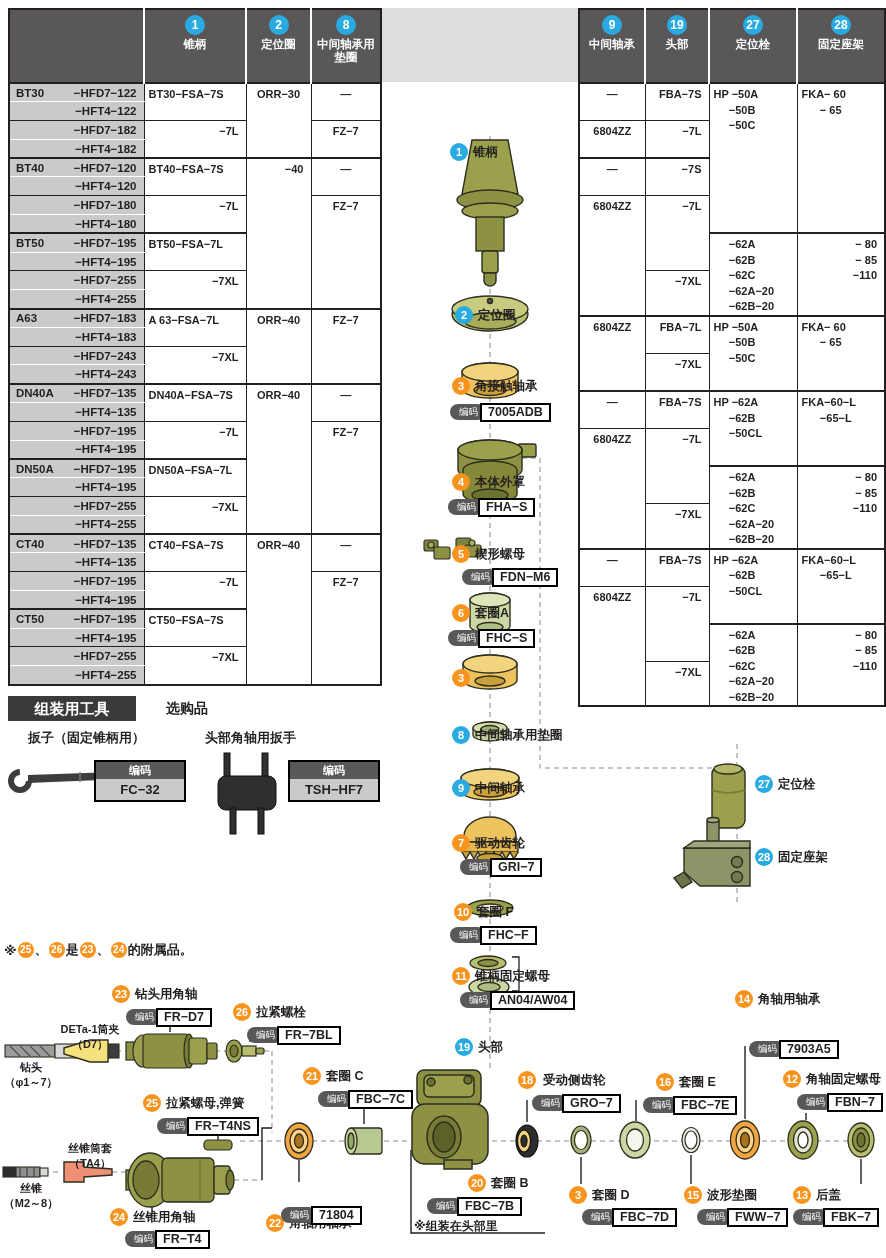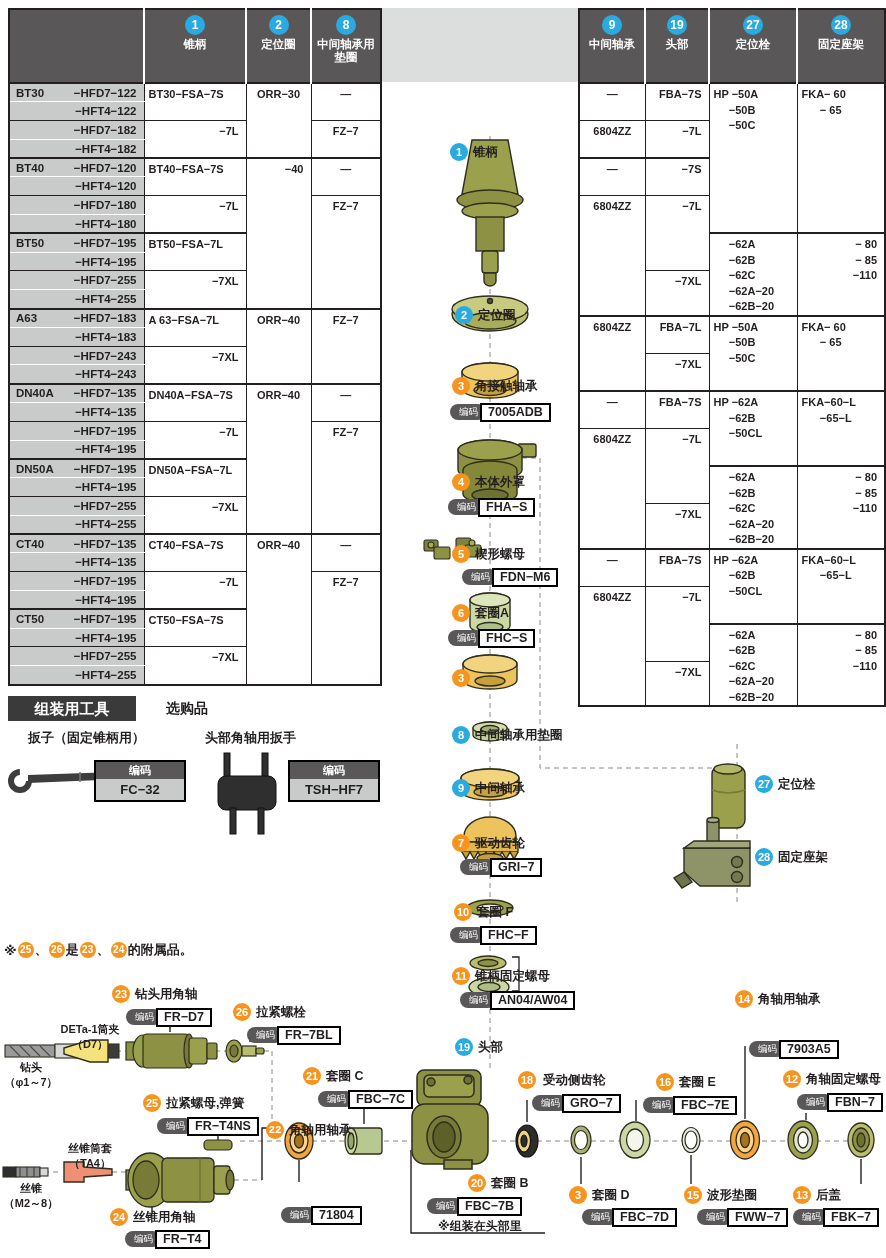--- a/index.html
+++ b/index.html
@@ -399,21 +399,21 @@
         <span class="cbox">FR−T4NS</span>
       </div>
       <div class="plabel" style="left: 110px; top: 1208px;">
         <span class="pnum orange">24</span>
         <span class="ptext">丝锥用角轴</span>
       </div>
       <div class="codebadge" style="left: 125px; top: 1229px;">
         <span class="ctag">编码</span>
         <span class="cbox">FR−T4</span>
       </div>
-      <div class="plabel" style="left: 266px; top: 1121px; font-family: Liberation Mono, monospace;">
+      <div class="plabel" style="left: 266px; top: 1214px;">
         <span class="pnum orange">22</span>
         <span class="ptext">角轴用轴承</span>
       </div>
       <div class="codebadge" style="left: 281px; top: 1205px;">
         <span class="ctag">编码</span>
         <span class="cbox">71804</span>
       </div>
       <div class="plabel" style="left: 303px; top: 1067px;">
         <span class="pnum orange">21</span>
         <span class="ptext">套圈 C</span>
@@ -423,21 +423,21 @@
         <span class="cbox">FBC−7C</span>
       </div>
       <div class="plabel" style="left: 420px; top: 1174px; padding-left: 48px;">
         <span class="pnum orange">20</span>
         <span class="ptext">套圈 B</span>
       </div>
       <div class="codebadge" style="left: 427px; top: 1196px;">
         <span class="ctag">编码</span>
         <span class="cbox">FBC−7B</span>
       </div>
-      <div class="pnote" style="left: 414px; top: 1218px; margin-left: 24px;">※组装在头部里</div>
+      <div class="pnote" style="left: 414px; top: 1218px;">※组装在头部里</div>
       <div class="plabel" style="left: 518px; top: 1071px; gap: 7px;">
         <span class="pnum orange">18</span>
         <span class="ptext">受动侧齿轮</span>
       </div>
       <div class="codebadge" style="left: 532px; top: 1093px;">
         <span class="ctag">编码</span>
         <span class="cbox">GRO−7</span>
       </div>
       <div class="plabel" style="left: 569px; top: 1186px;">
         <span class="pnum orange">3</span>

